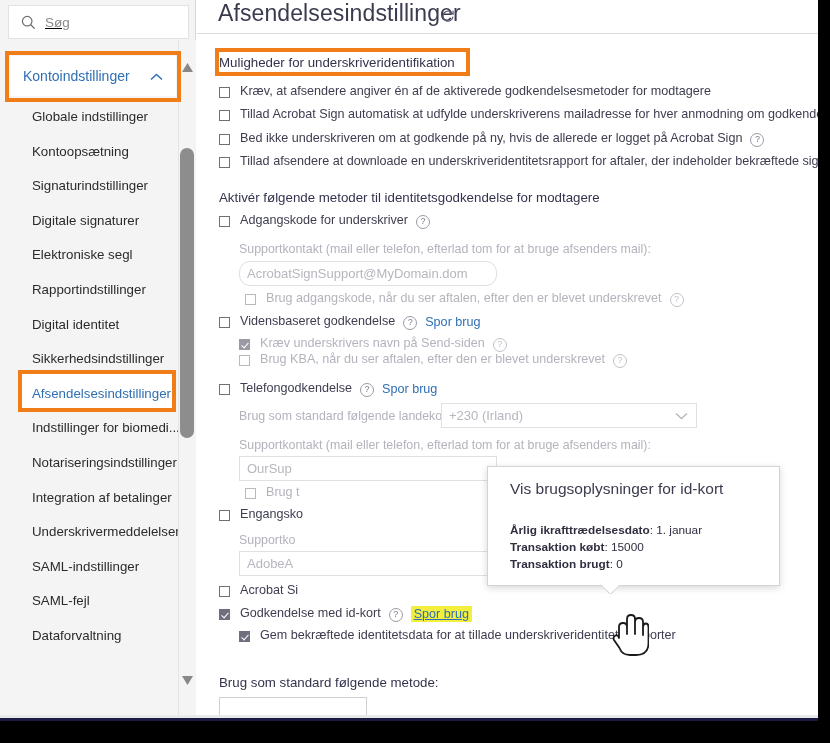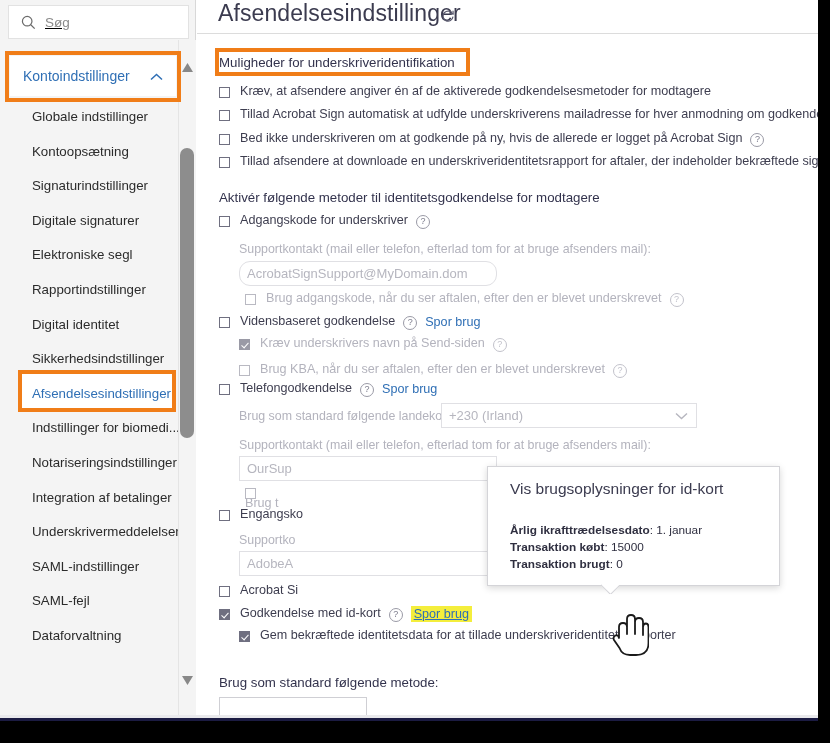--- a/index.html
+++ b/index.html
@@ -518,21 +518,21 @@
       <span class="cb"></span>
       <span class="txt">Vidensbaseret godkendelse</span>
       <span class="qmark">?</span>
       <span class="link">Spor brug</span>
     </div>
     <div class="row sub muted" style="left:42px; top:337px;">
       <span class="cb checked"></span>
       <span class="txt">Kræv underskrivers navn på Send-siden</span>
       <span class="qmark pale">?</span>
     </div>
-    <div class="row sub muted" style="left:42px; top:363px;">
+    <div class="row sub muted" style="left:42px; top:353px;">
       <span class="cb"></span>
       <span class="txt">Brug KBA, når du ser aftalen, efter den er blevet underskrevet</span>
       <span class="qmark pale">?</span>
     </div>
 
     <div class="row" style="left:22px; top:382px;">
       <span class="cb"></span>
       <span class="txt">Telefongodkendelse</span>
       <span class="qmark">?</span>
       <span class="link">Spor brug</span>
@@ -543,21 +543,21 @@
       <span class="chev-dn">
         <svg width="13" height="8" viewBox="0 0 13 8">
             <polyline points="1,1.5 6.5,6.5 12,1.5" fill="none" stroke="#b6b6bf" stroke-width="1.4"></polyline>
           </svg>
       </span>
     </div>
     <div class="sublabel" style="left:42px; top:438px;">Supportkontakt (mail eller telefon, efterlad tom for at bruge afsenders mail):</div>
     <div class="textfield" style="left:42px; top:456px; width:258px;">
       <span>OurSup</span>
     </div>
-    <div class="row sub muted" style="left:48px; top:486px;flex-direction:column;">
+    <div class="row sub muted" style="left:48px; top:486px;">
       <span class="cb"></span>
       <span class="txt">Brug t</span>
     </div>
 
     <div class="row" style="left:22px; top:508px;">
       <span class="cb"></span>
       <span class="txt">Engangsko</span>
     </div>
     <div class="sublabel" style="left:42px; top:533px;">Supportko</div>
     <div class="textfield" style="left:42px; top:551px; width:258px;">

